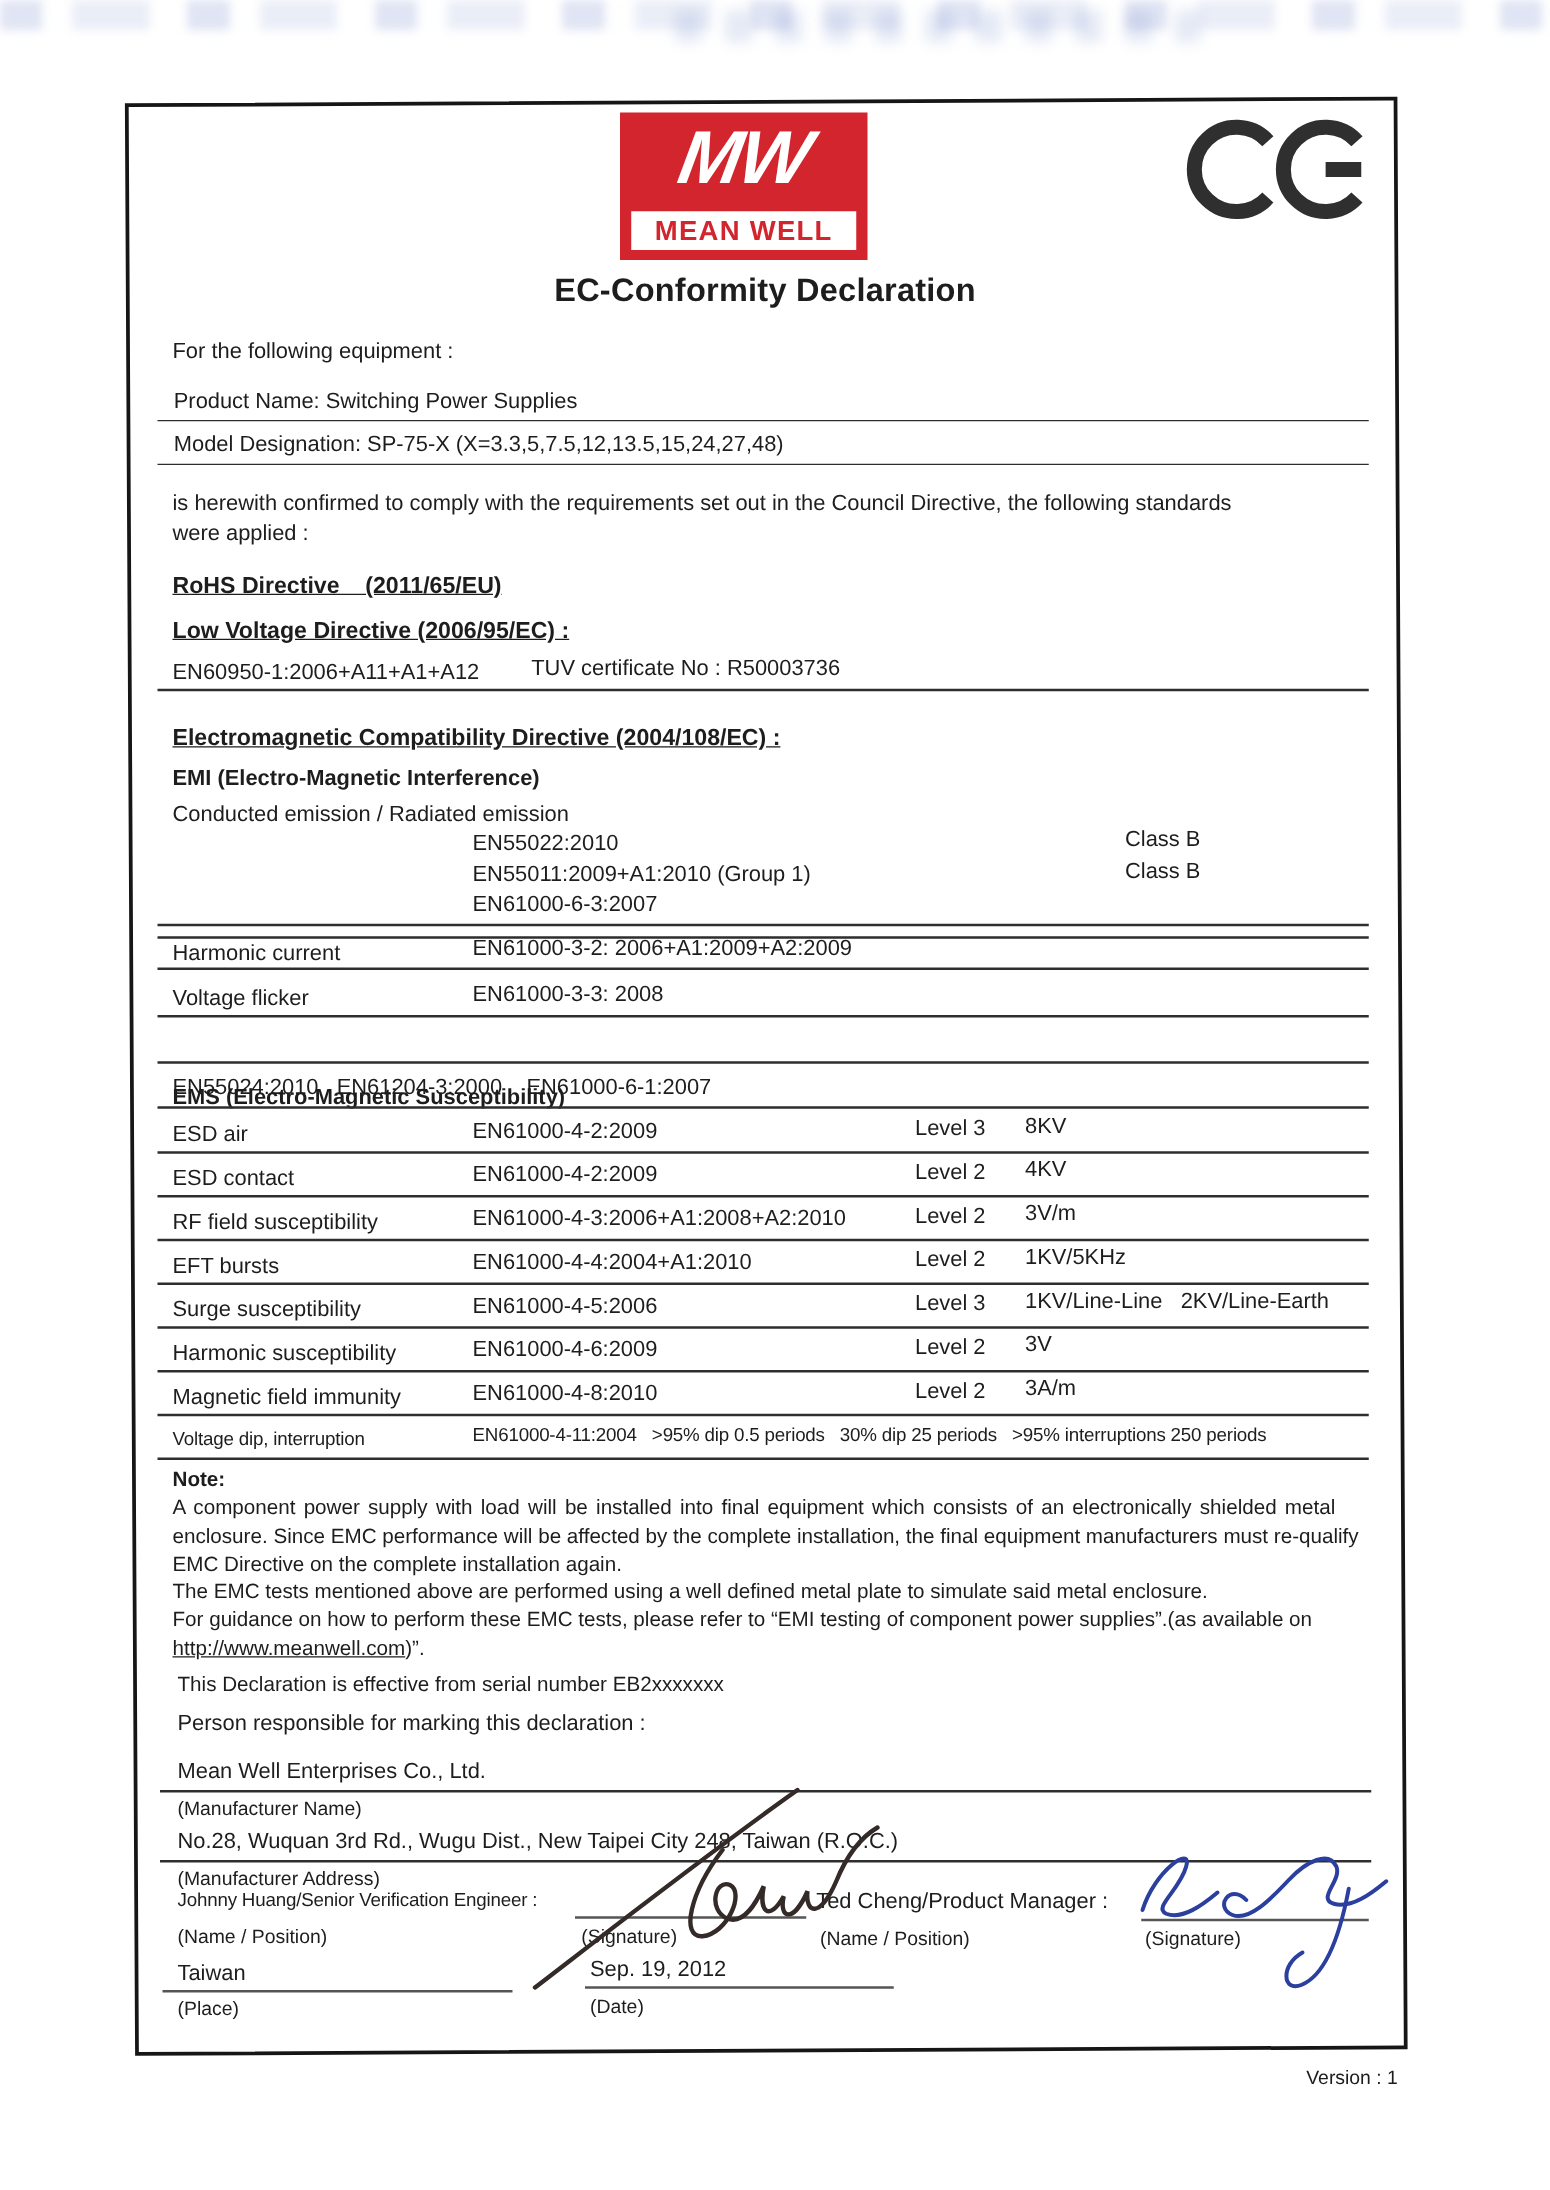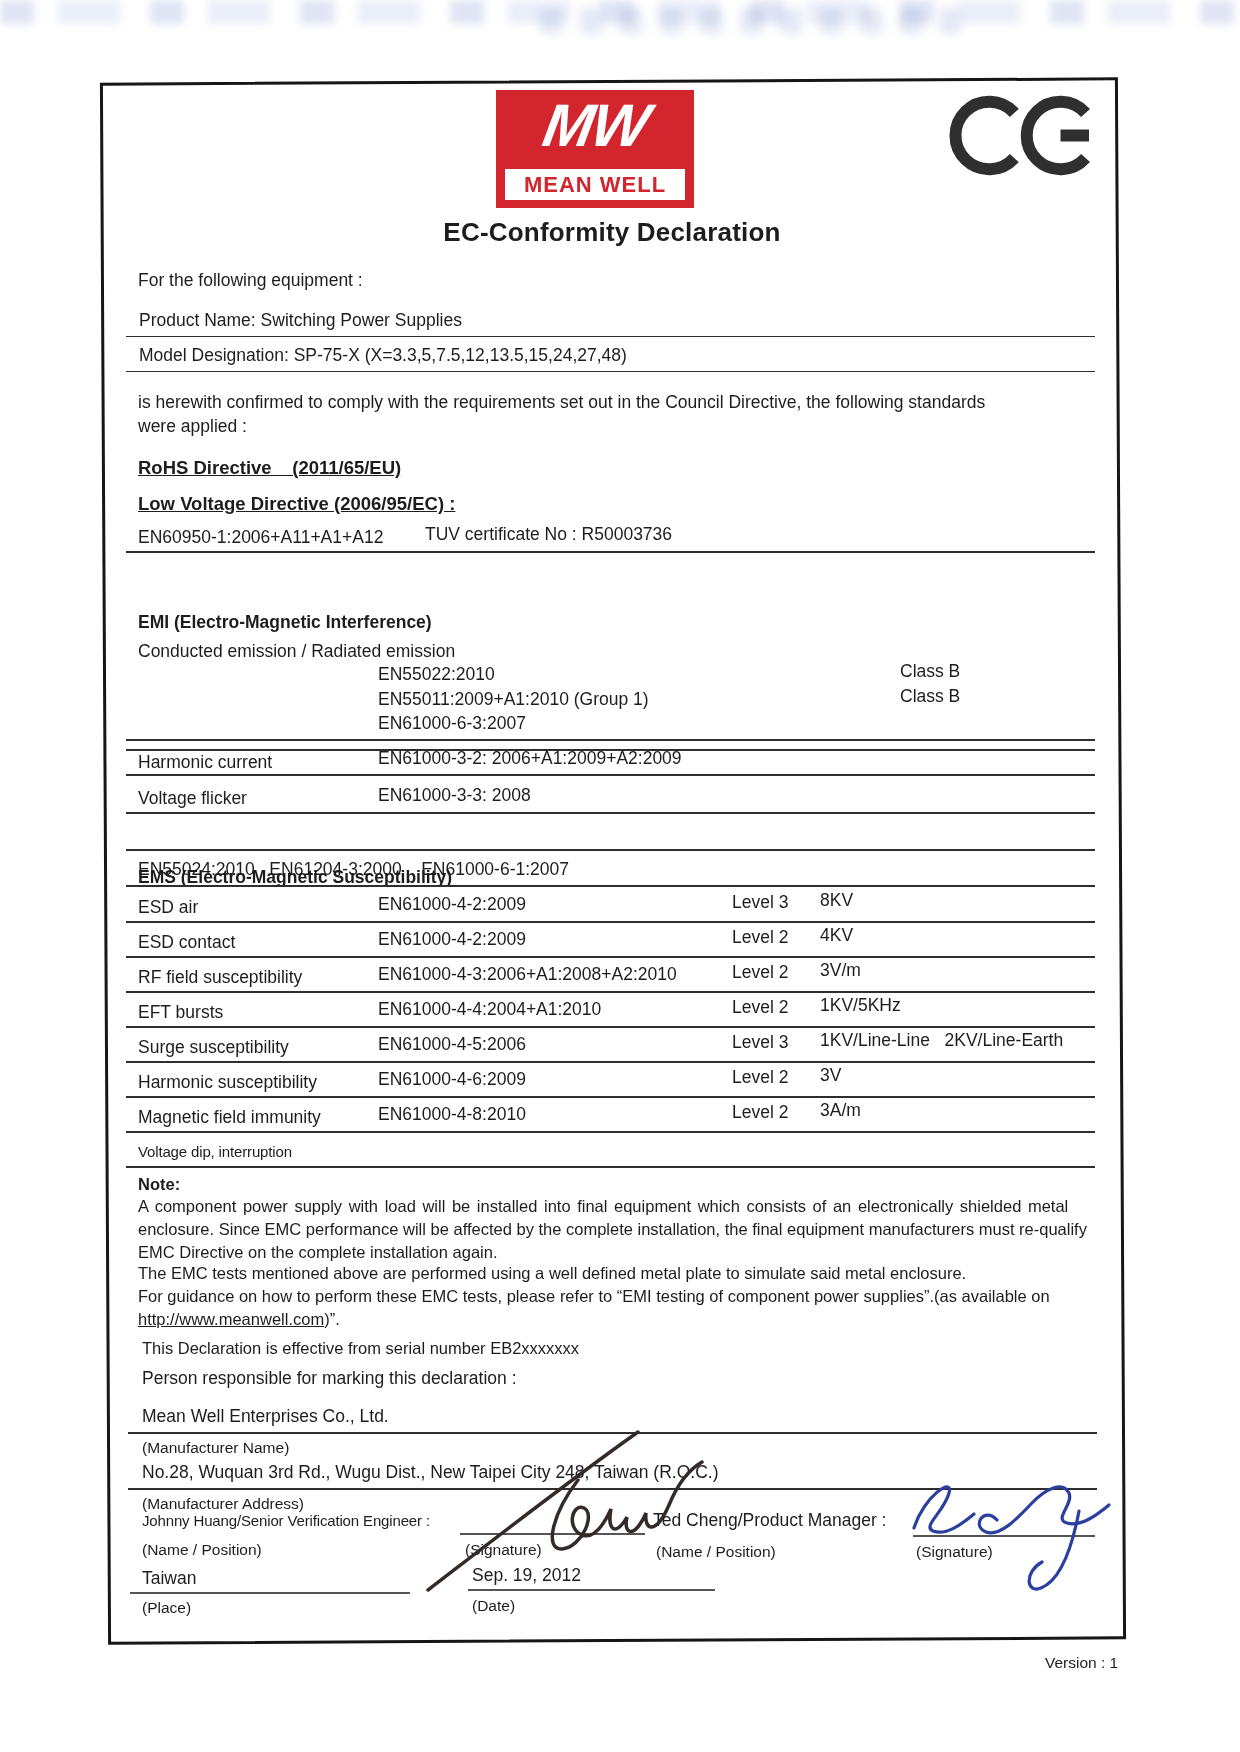--- a/index.html
+++ b/index.html
@@ -84,20 +84,21 @@
   <div class="t s17" style="left:138px; top:392px;">is herewith confirmed to comply with the requirements set out in the Council Directive, the following standards</div>
   <div class="t s17" style="left:138px; top:416px;">were applied :</div>
 
   <div class="t h18 pre" style="left:138px; top:456px;">RoHS Directive    (2011/65/EU)</div>
   <div class="t h18" style="left:138px; top:492px;">Low Voltage Directive (2006/95/EC) :</div>
 
   <div class="t s17" style="left:138px; top:527px;">EN60950-1:2006+A11+A1+A12</div>
   <div class="t s17" style="left:425px; top:524px;">TUV certificate No : R50003736</div>
   <div class="rule" style="left:126px; top:551px; width:969px;"></div>
 
+  <div class="t h18" style="left:138px; top:578px;">Electromagnetic Compatibility Directive (2004/108/EC) :</div>
   <div class="t s17 b" style="left:138px; top:612px;">EMI (Electro-Magnetic Interference)</div>
 
   <div class="t s17" style="left:138px; top:641px;">Conducted emission / Radiated emission</div>
 
   <div class="t s17" style="left:378px; top:664px;">EN55022:2010</div>
   <div class="t s17" style="left:900px; top:661px;">Class B</div>
   <div class="t s17" style="left:378px; top:689px;">EN55011:2009+A1:2010 (Group 1)</div>
   <div class="t s17" style="left:900px; top:686px;">Class B</div>
   <div class="t s17" style="left:378px; top:713px;">EN61000-6-3:2007</div>
   <div class="rule" style="left:126px; top:739px; width:969px;"></div>
@@ -153,20 +154,21 @@
   <div class="t s17 pre" style="left:820px; top:1065px;">3V</div>
   <div class="rule" style="left:126px; top:1096px; width:969px;"></div>
 
   <div class="t s17" style="left:138px; top:1107px;">Magnetic field immunity</div>
   <div class="t s17" style="left:378px; top:1104px;">EN61000-4-8:2010</div>
   <div class="t s17" style="left:732px; top:1102px;">Level 2</div>
   <div class="t s17 pre" style="left:820px; top:1100px;">3A/m</div>
   <div class="rule" style="left:126px; top:1131px; width:969px;"></div>
 
   <div class="t cond" style="left:138px; top:1143px;">Voltage dip, interruption</div>
+  <div class="t cond pre" style="left:378px; top:1140px;">EN61000-4-11:2004   &gt;95% dip 0.5 periods   30% dip 25 periods   &gt;95% interruptions 250 periods</div>
   <div class="rule" style="left:126px; top:1166px; width:969px;"></div>
 
   <div class="t s16 b" style="left:138px; top:1174px;">Note:</div>
   <div class="t s16" style="left:138px; top:1219px;">enclosure. Since EMC performance will be affected by the complete installation, the final equipment manufacturers must re-qualify</div>
   <div class="t s16" style="left:138px; top:1196px; word-spacing:2px;">A component power supply with load will be installed into final equipment which consists of an electronically shielded metal</div>
   <div class="t s16" style="left:138px; top:1242px;">EMC Directive on the complete installation again.</div>
   <div class="t s16" style="left:138px; top:1263px;">The EMC tests mentioned above are performed using a well defined metal plate to simulate said metal enclosure.</div>
   <div class="t s16" style="left:138px; top:1286px;">For guidance on how to perform these EMC tests, please refer to “EMI testing of component power supplies”.(as available on</div>
   <div class="t s16" style="left:138px; top:1309px;">
     <span class="url-link">http://www.meanwell.com</span><span>)”.</span>

